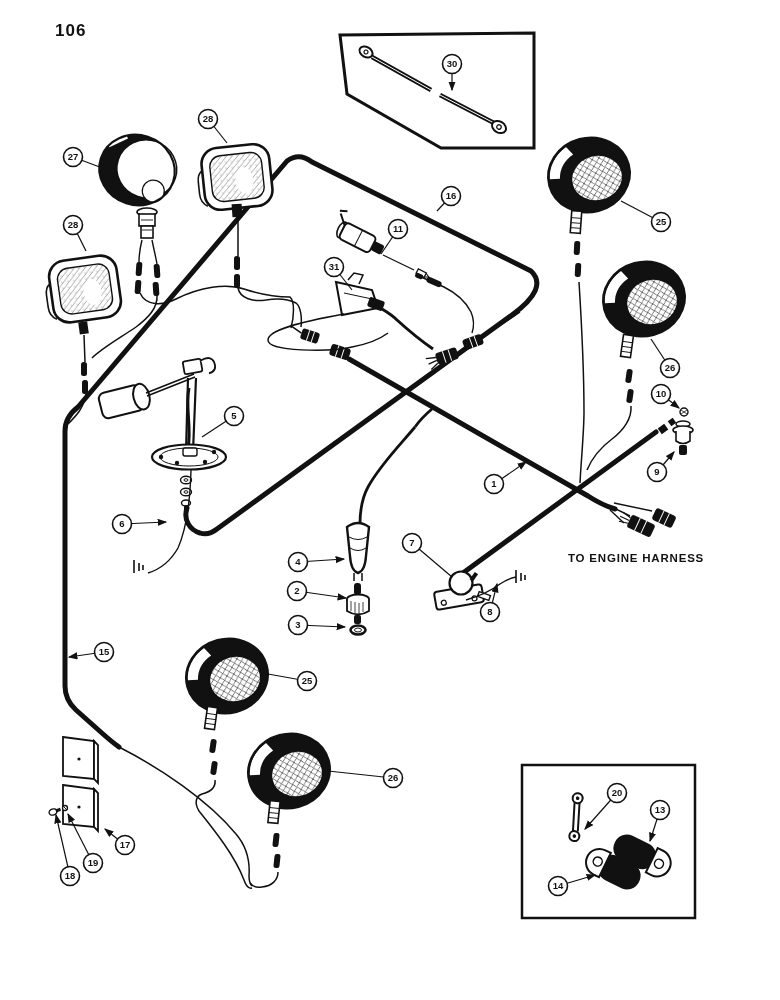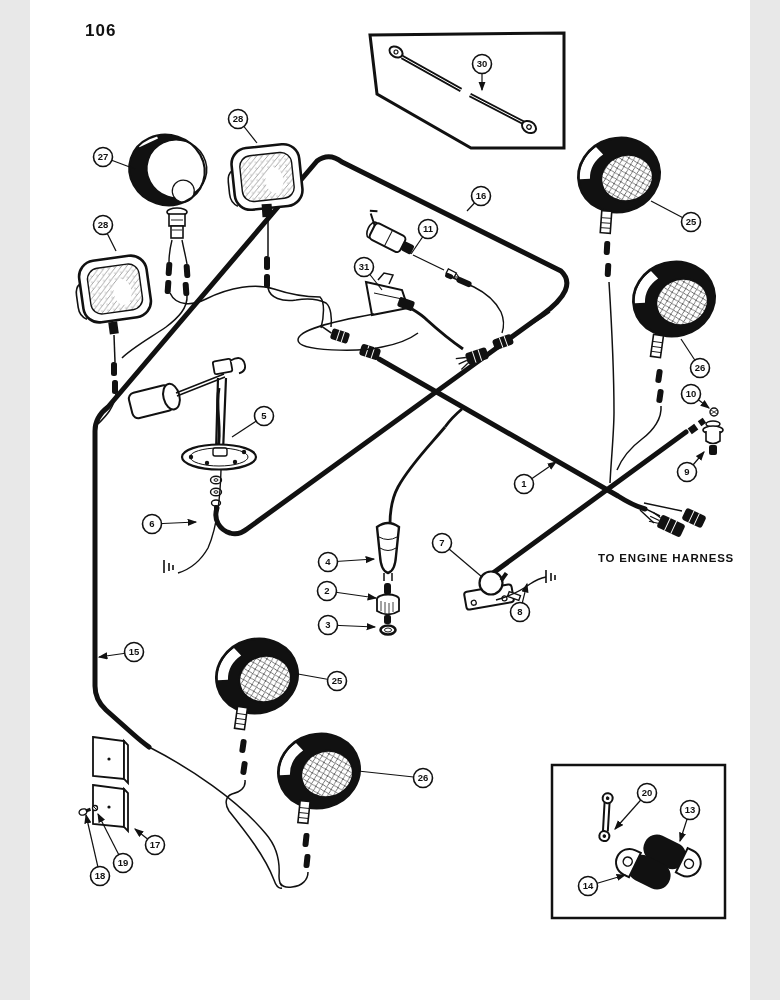--- a/index.html
+++ b/index.html
@@ -1,16 +1,16 @@
 <!DOCTYPE html>
 <html><head>
 <meta charset="utf-8">
 <style>
   html,body{margin:0;padding:0;background:#e8e8e8;}
-  .page{width:720px;height:1000px;background:#fff;position:relative;margin:0 auto;
+  .page{width:780px;height:1000px;background:#fff;position:relative;margin:0 auto;
         font-family:"Liberation Sans","DejaVu Sans",sans-serif;}
   svg{display:block}
   .callout-num{font-family:"Liberation Sans","DejaVu Sans",sans-serif;font-weight:bold;
                font-size:9.5px;fill:#111;}
   .pageno{font-family:"Liberation Sans","DejaVu Sans",sans-serif;font-weight:bold;
           font-size:17px;fill:#111;letter-spacing:1px;}
   .harness-label{font-family:"Liberation Sans","DejaVu Sans",sans-serif;font-weight:bold;
           font-size:11.5px;fill:#111;letter-spacing:0.8px;}
 </style>
 </head>

